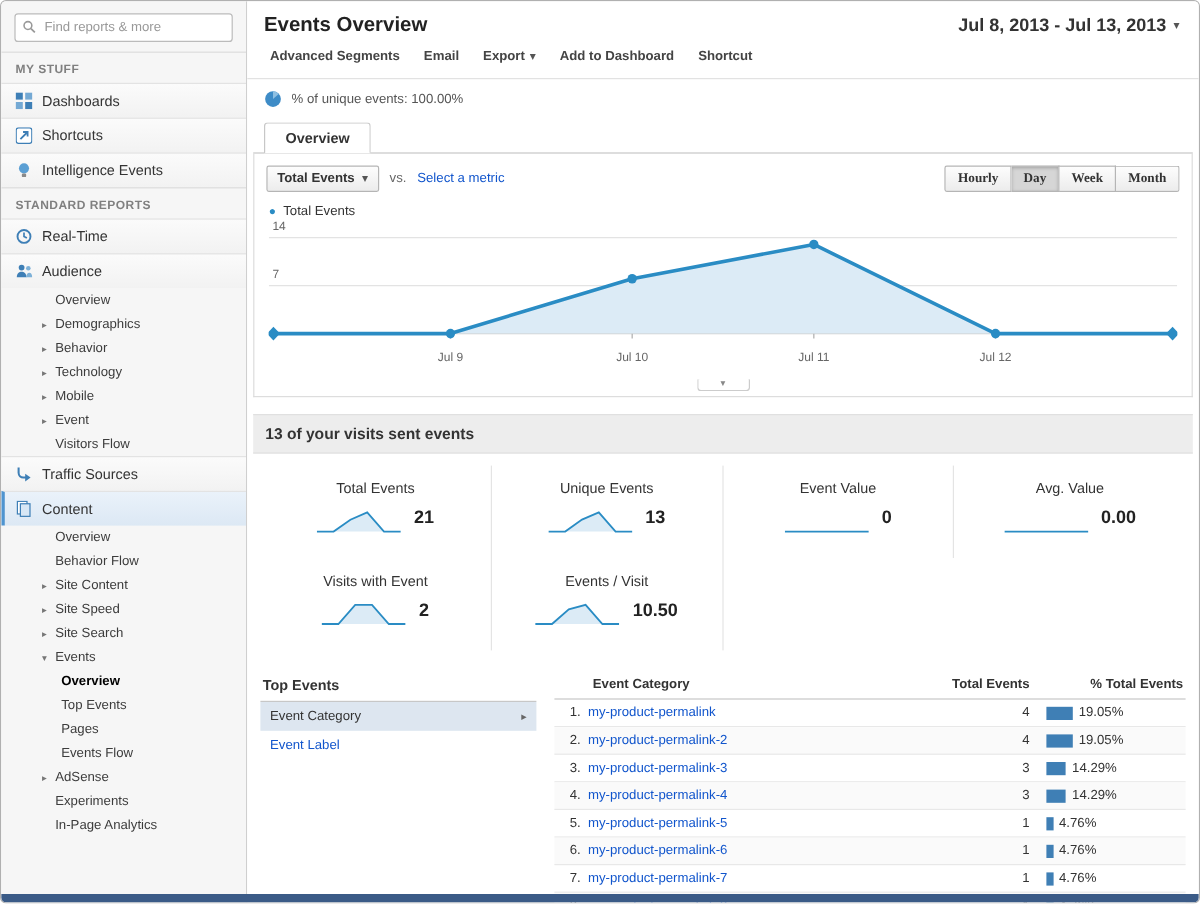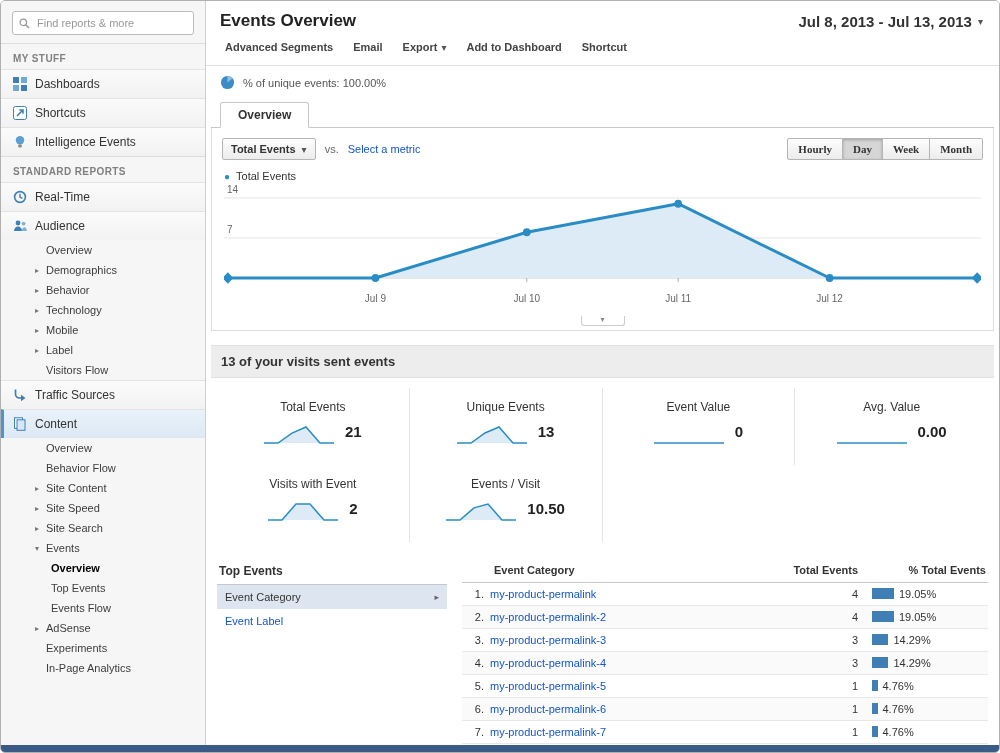--- a/index.html
+++ b/index.html
@@ -86,21 +86,21 @@
   .etable { flex: 1; }
   .thead { display: flex; font-size: 11px; font-weight: bold; color: #333; padding: 5px 0 6px; border-bottom: 1px solid #c7c7c7; }
   .th-cat { flex: 1; padding-left: 32px; }
   .th-tot { width: 90px; text-align: right; }
   .th-pct { width: 130px; text-align: right; padding-right: 2px; }
   .trow { display: flex; align-items: center; height: 23px; font-size: 11px; border-bottom: 1px solid #e8e8e8; }
   .trow.alt { background: #fafafa; }
   .rank { width: 28px; text-align: right; color: #333; padding-right: 6px; }
   .row-link { flex: 1; color: #15c; text-decoration: none; cursor: pointer; }
   .tot { width: 90px; text-align: right; color: #333; }
-  .pctcell { width: 130px; display: flex; align-items: flex-start; padding-left: 14px; }
+  .pctcell { width: 130px; display: flex; align-items: center; padding-left: 14px; }
   .bar { height: 11px; background: #3f7fb5; margin-right: 5px; flex-shrink: 0; }
   .pctv { color: #333; }
   .footer-strip { position: absolute; left: 0; right: 0; bottom: 0; height: 7px; background: #3b5b87; }
 </style>
 </head>
 <body>
 
 <div class="frame">
 <div class="cols">
 
@@ -185,21 +185,21 @@
     <div class="nav-sub">
           <span class="tri">▸</span>
           <span>Technology</span>
         </div>
     <div class="nav-sub">
           <span class="tri">▸</span>
           <span>Mobile</span>
         </div>
     <div class="nav-sub">
           <span class="tri">▸</span>
-          <span>Label</span>
+          <span>Event</span>
         </div>
     <div class="nav-sub">
           <span class="tri"></span>
           <span>Visitors Flow</span>
         </div>
 
     <div class="nav-main">
       <span class="nav-ic">
         <svg viewBox="0 0 14 14" width="14" height="14">
               <path d="M2.5 1.5 v4.5 a4 4 0 0 0 4 4 h2.5" fill="none" stroke="#3e7fb6" stroke-width="1.7"></path>
@@ -240,20 +240,23 @@
         </div>
     <div class="nav-sub">
           <span class="tri">▾</span>
           <span>Events</span>
         </div>
     <div class="nav-sub nav-sub2 current">
           <span>Overview</span>
         </div>
     <div class="nav-sub nav-sub2">
           <span>Top Events</span>
+        </div>
+    <div class="nav-sub nav-sub2">
+          <span>Pages</span>
         </div>
     <div class="nav-sub nav-sub2">
           <span>Events Flow</span>
         </div>
     <div class="nav-sub">
           <span class="tri">▸</span>
           <span>AdSense</span>
         </div>
     <div class="nav-sub">
           <span class="tri"></span>

